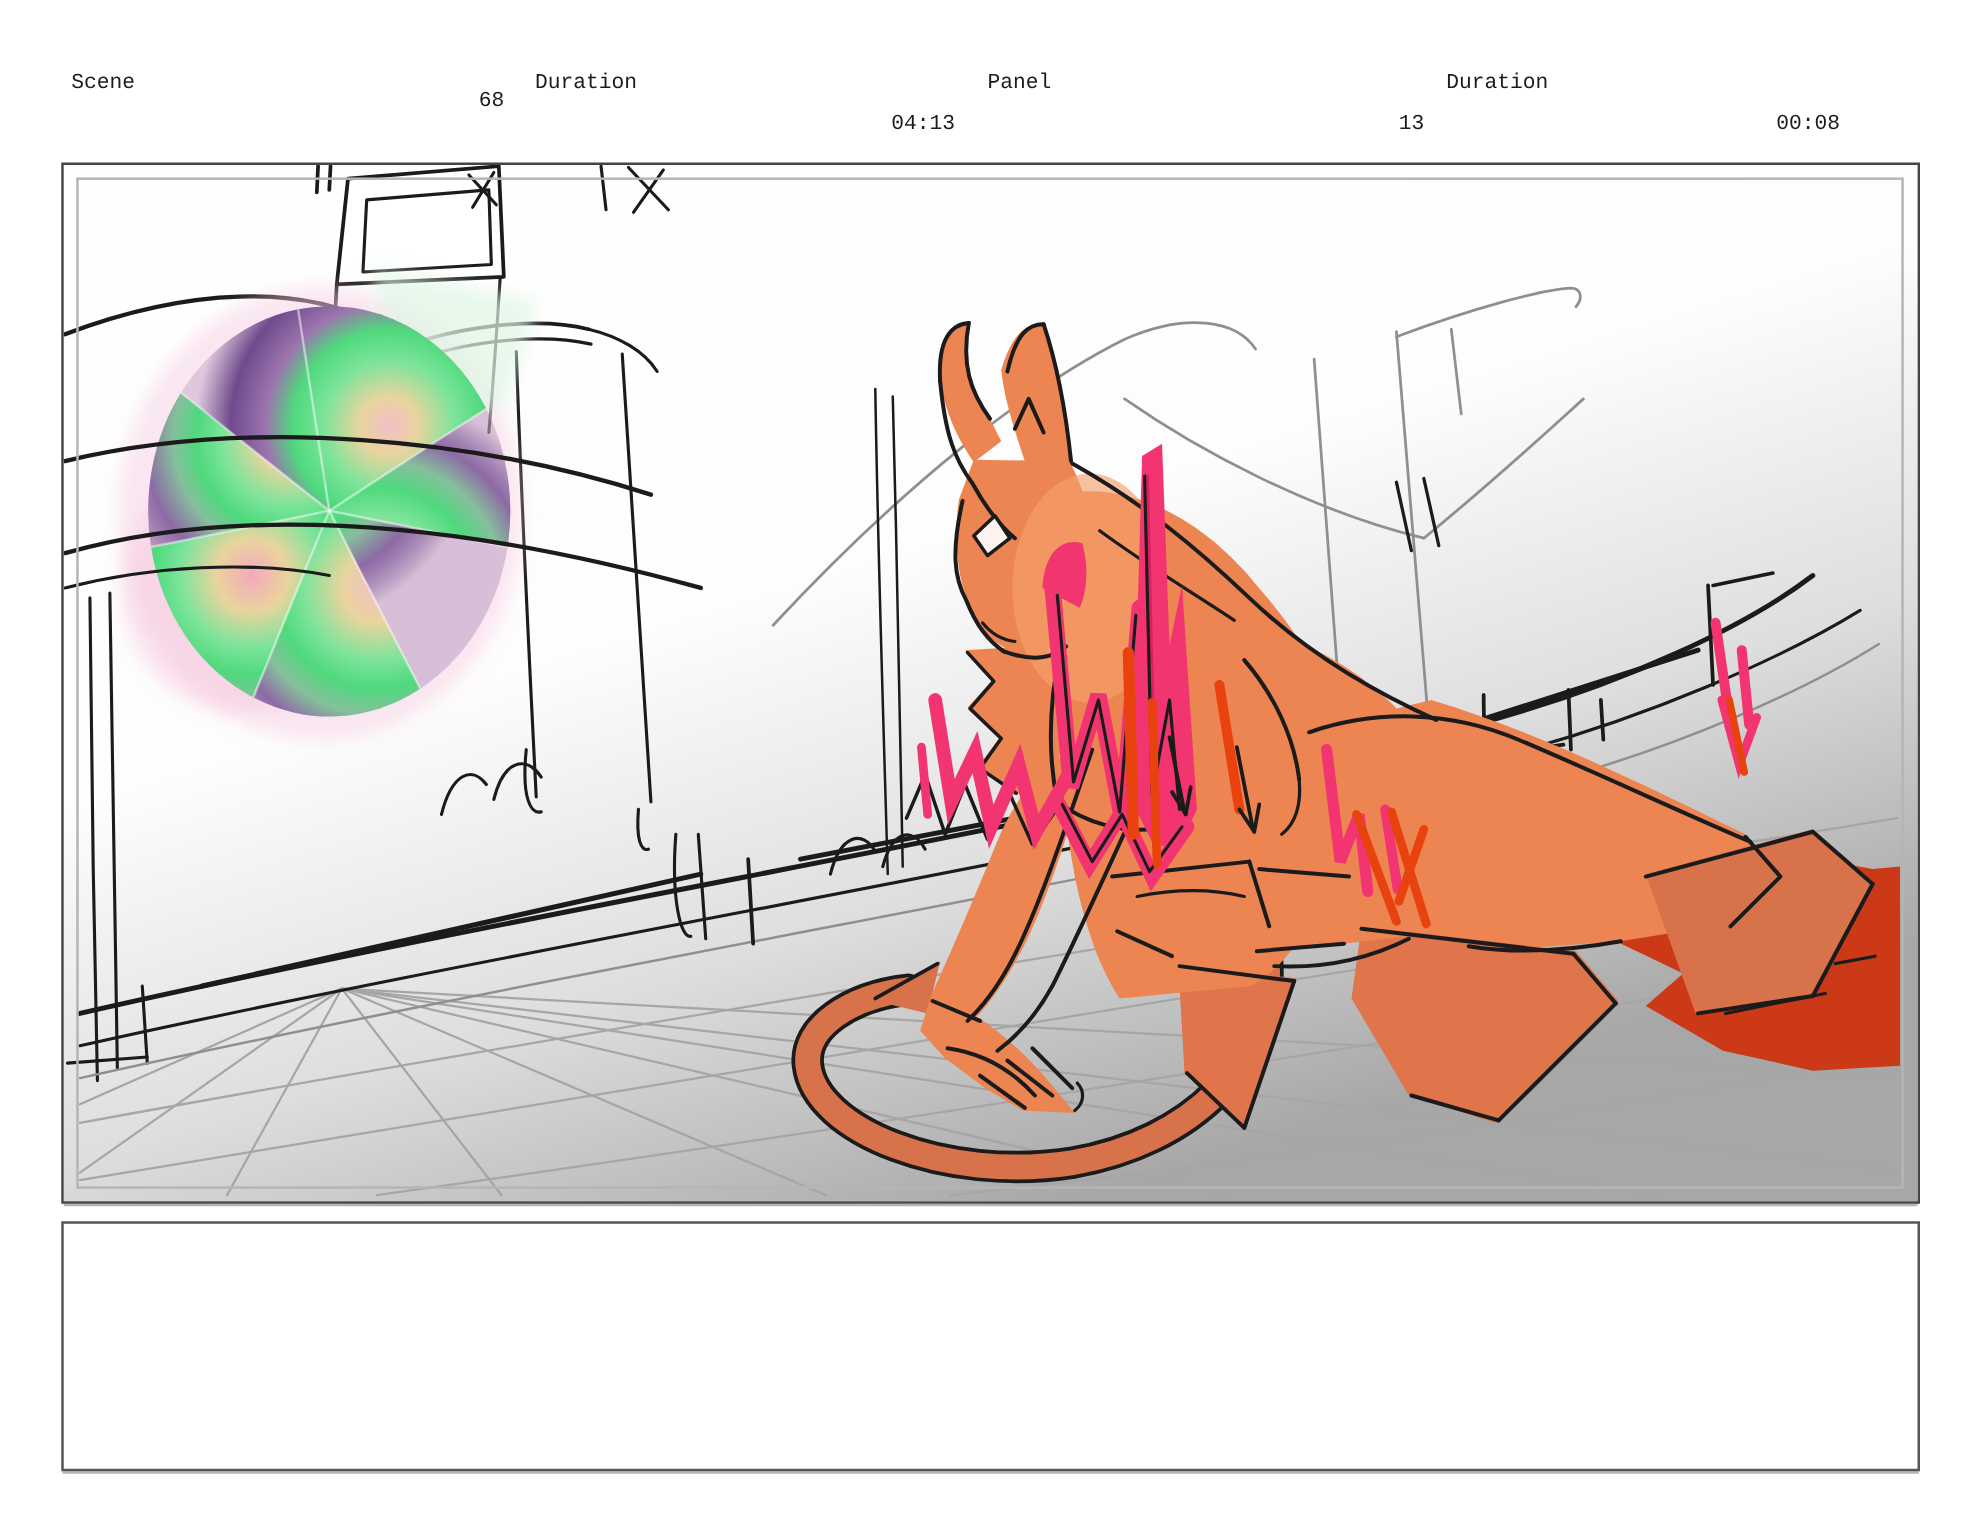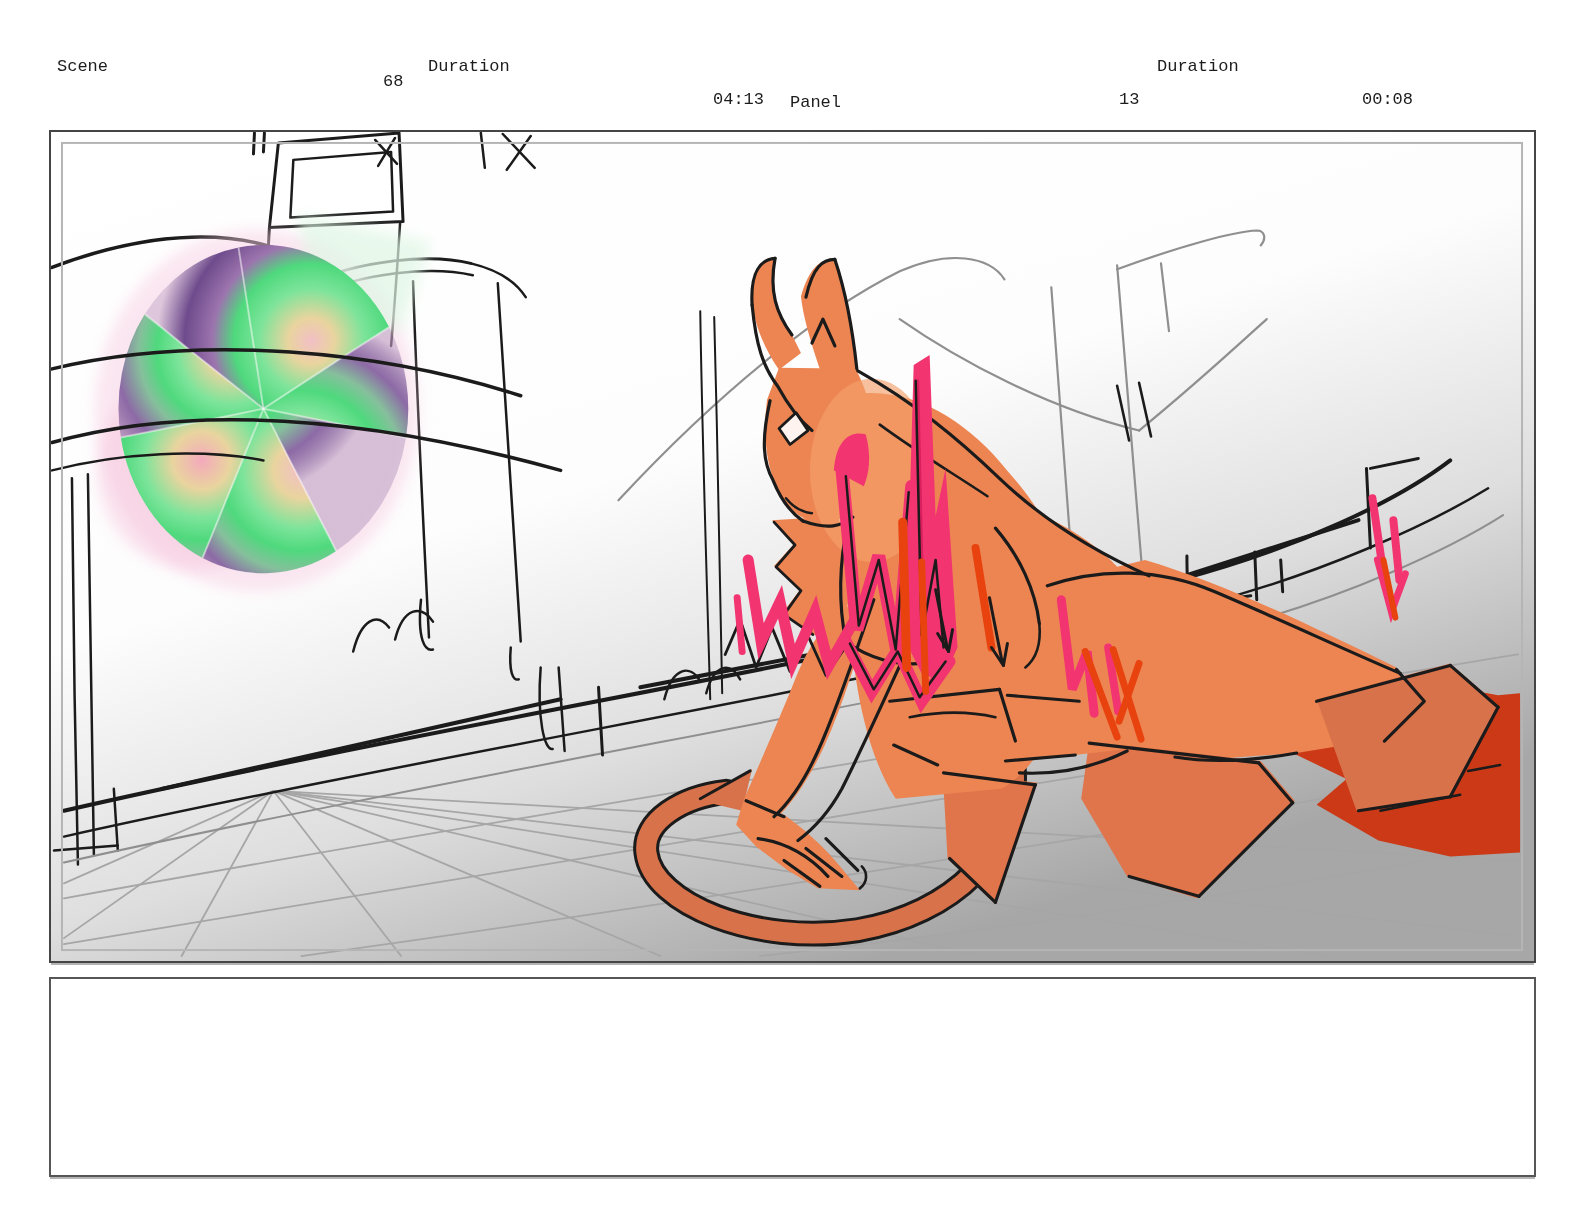--- a/index.html
+++ b/index.html
@@ -34,27 +34,27 @@
   .bloodf { fill:var(--blood-red); }
   .seam   { stroke:rgba(255,255,255,.45); fill:none; }
   .safe   { stroke:var(--safe-frame-gray); fill:none; }
 </style>
 </head>
 <body>
 
 <div>
   <span class="hdr-label" style="left:57px;  top:56px;">Scene</span>
   <span class="hdr-label" style="left:428px; top:56px;">Duration</span>
-  <span class="hdr-label" style="left:790px; top:56px;margin-top:36px;">Panel</span>
+  <span class="hdr-label" style="left:790px; top:56px;">Panel</span>
   <span class="hdr-label" style="left:1157px;top:56px;">Duration</span>
 
   <span class="hdr-value" style="left:383px; top:71px;text-align:right;">68</span>
   <span class="hdr-value" style="left:713px; top:89px;">04:13</span>
   <span class="hdr-value" style="left:1119px;top:89px;">13</span>
-  <span class="hdr-value" style="left:1362px;top:89px;">00:08</span>
+  <span class="hdr-value" style="left:1421px;top:89px;">00:08</span>
 </div>
 
 <div class="main-panel">
 <svg viewBox="49 130 1487 833" preserveAspectRatio="none">
   <defs>
     <linearGradient id="bg" x1="0" y1="0" x2="0.55" y2="1">
       <stop offset="0" stop-color="#ffffff"></stop>
       <stop offset="0.48" stop-color="#fdfdfd"></stop>
       <stop offset="0.74" stop-color="#dedede"></stop>
       <stop offset="1" stop-color="#a7a7a7"></stop>

